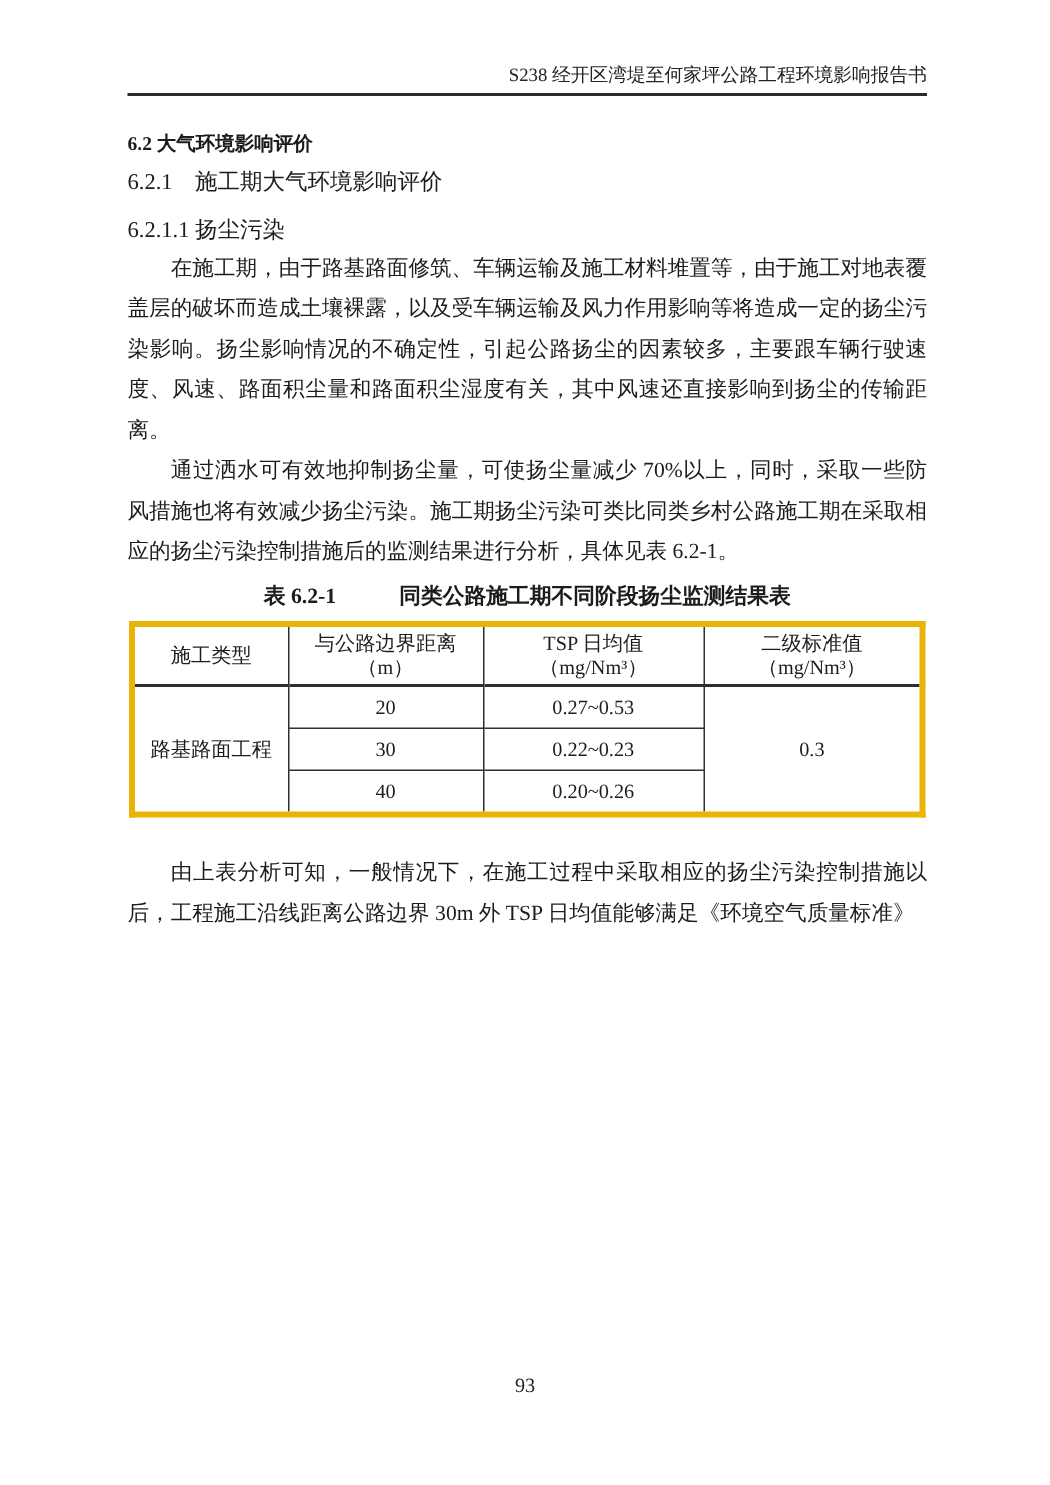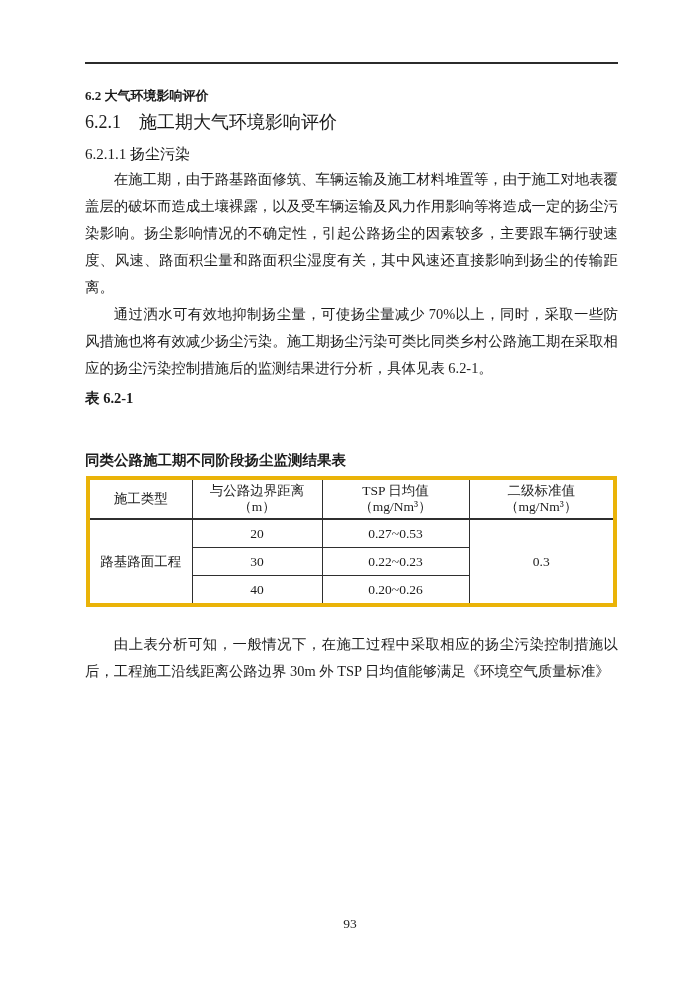--- a/index.html
+++ b/index.html
@@ -39,21 +39,21 @@
     left: 85px;
     width: 533px;
   }
   .h1 {
     font-size: 13px;
     font-weight: bold;
     line-height: 20px;
     margin: 0 0 6px 0;
   }
   .h2 {
-    font-size: 18px;
+    font-size: 15px;
     font-weight: normal;
     line-height: 20px;
     margin: 0 0 12px 0;
   }
   .h3 {
     font-size: 15px;
     font-weight: normal;
     line-height: 20px;
     margin: 4px 0 2px 0;
   }
@@ -66,21 +66,20 @@
     word-break: break-all;
   }
   .table-caption {
     display: flex;
     justify-content: center;
     gap: 42px;
     font-size: 14.5px;
     font-weight: bold;
     line-height: 20px;
     margin: 6px 0 6px 0;
-    flex-direction: column;
   }
   table.data-table {
     border-collapse: collapse;
     width: 531px;
     margin: 0 auto;
     table-layout: fixed;
     border: 4px solid #eab308;
   }
   table.data-table td {
     border: 1px solid #2f2f2f;
@@ -107,20 +106,23 @@
     font-size: 13.5px;
     color: #222;
   }
   .spacer-after-table { height: 24px; }
 </style>
 </head>
 <body>
 
 <div class="page">
 
+  <div class="running-header">
+    <span>S238 经开区湾堤至何家坪公路工程环境影响报告书</span>
+  </div>
   <div class="header-rule"></div>
 
   <div class="content">
 
     <div class="h1">6.2 大气环境影响评价</div>
     <div class="h2">6.2.1　施工期大气环境影响评价</div>
 
 
     <div class="h3">6.2.1.1 扬尘污染</div>
 

